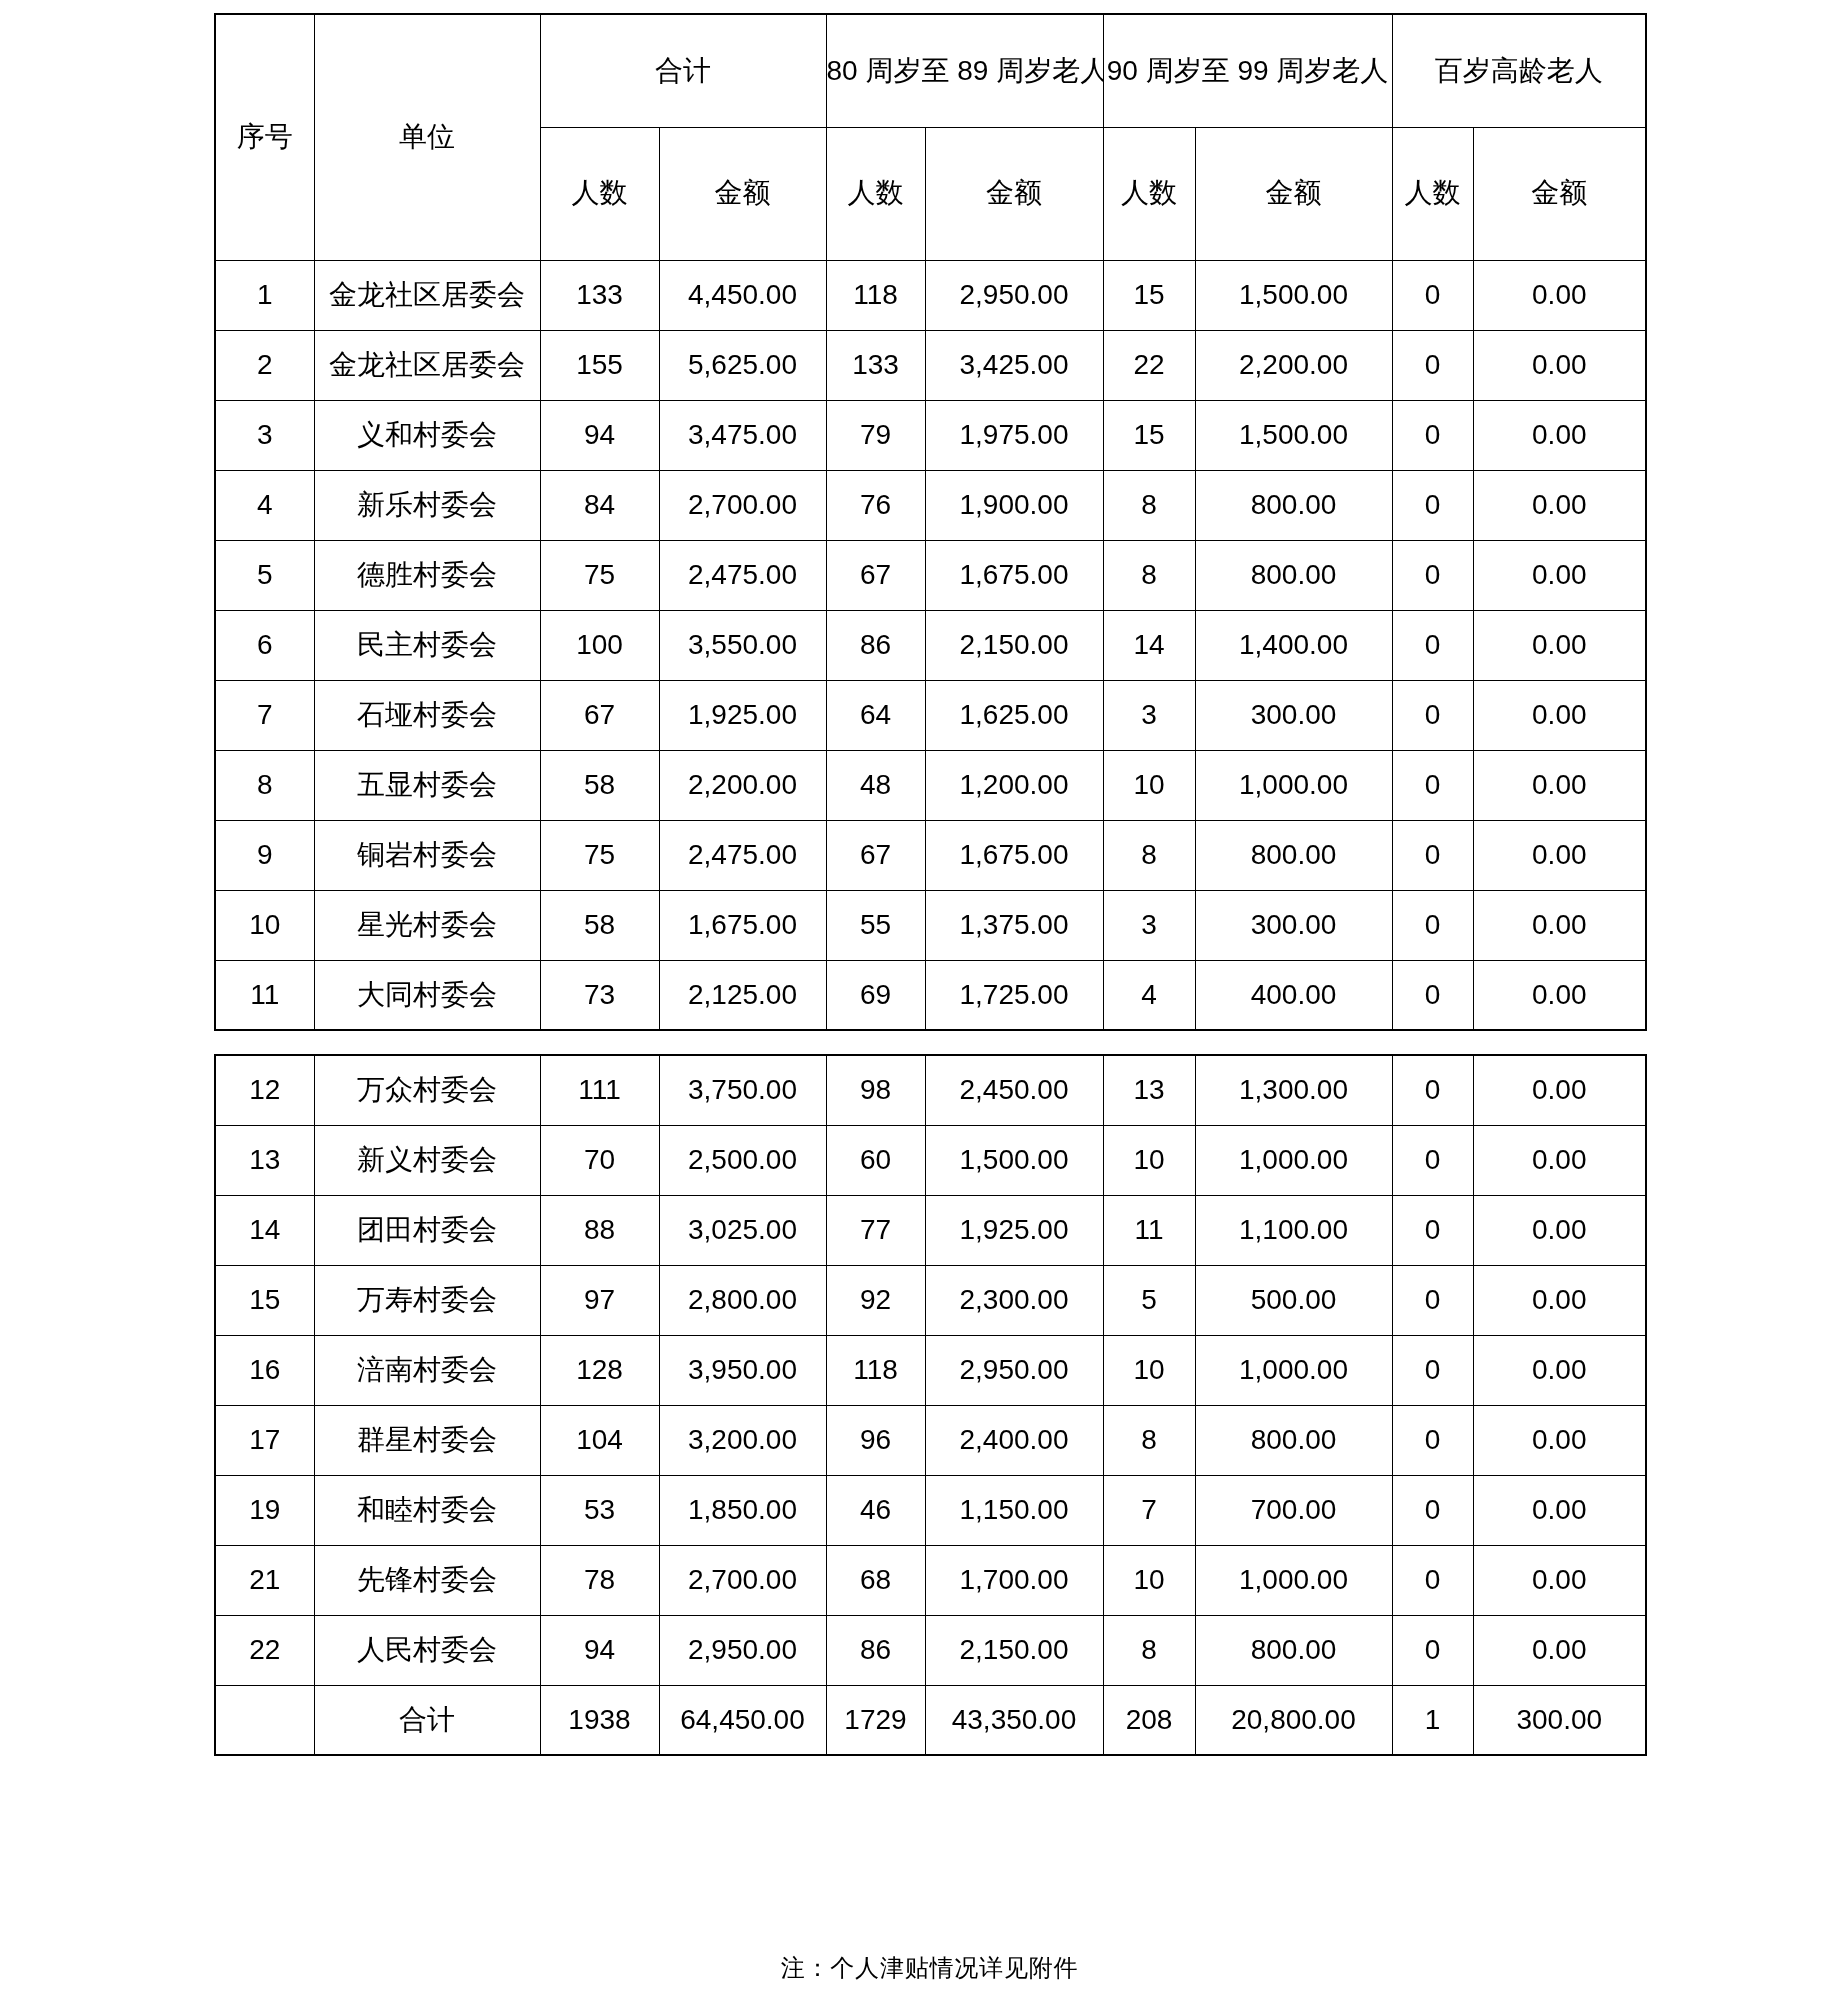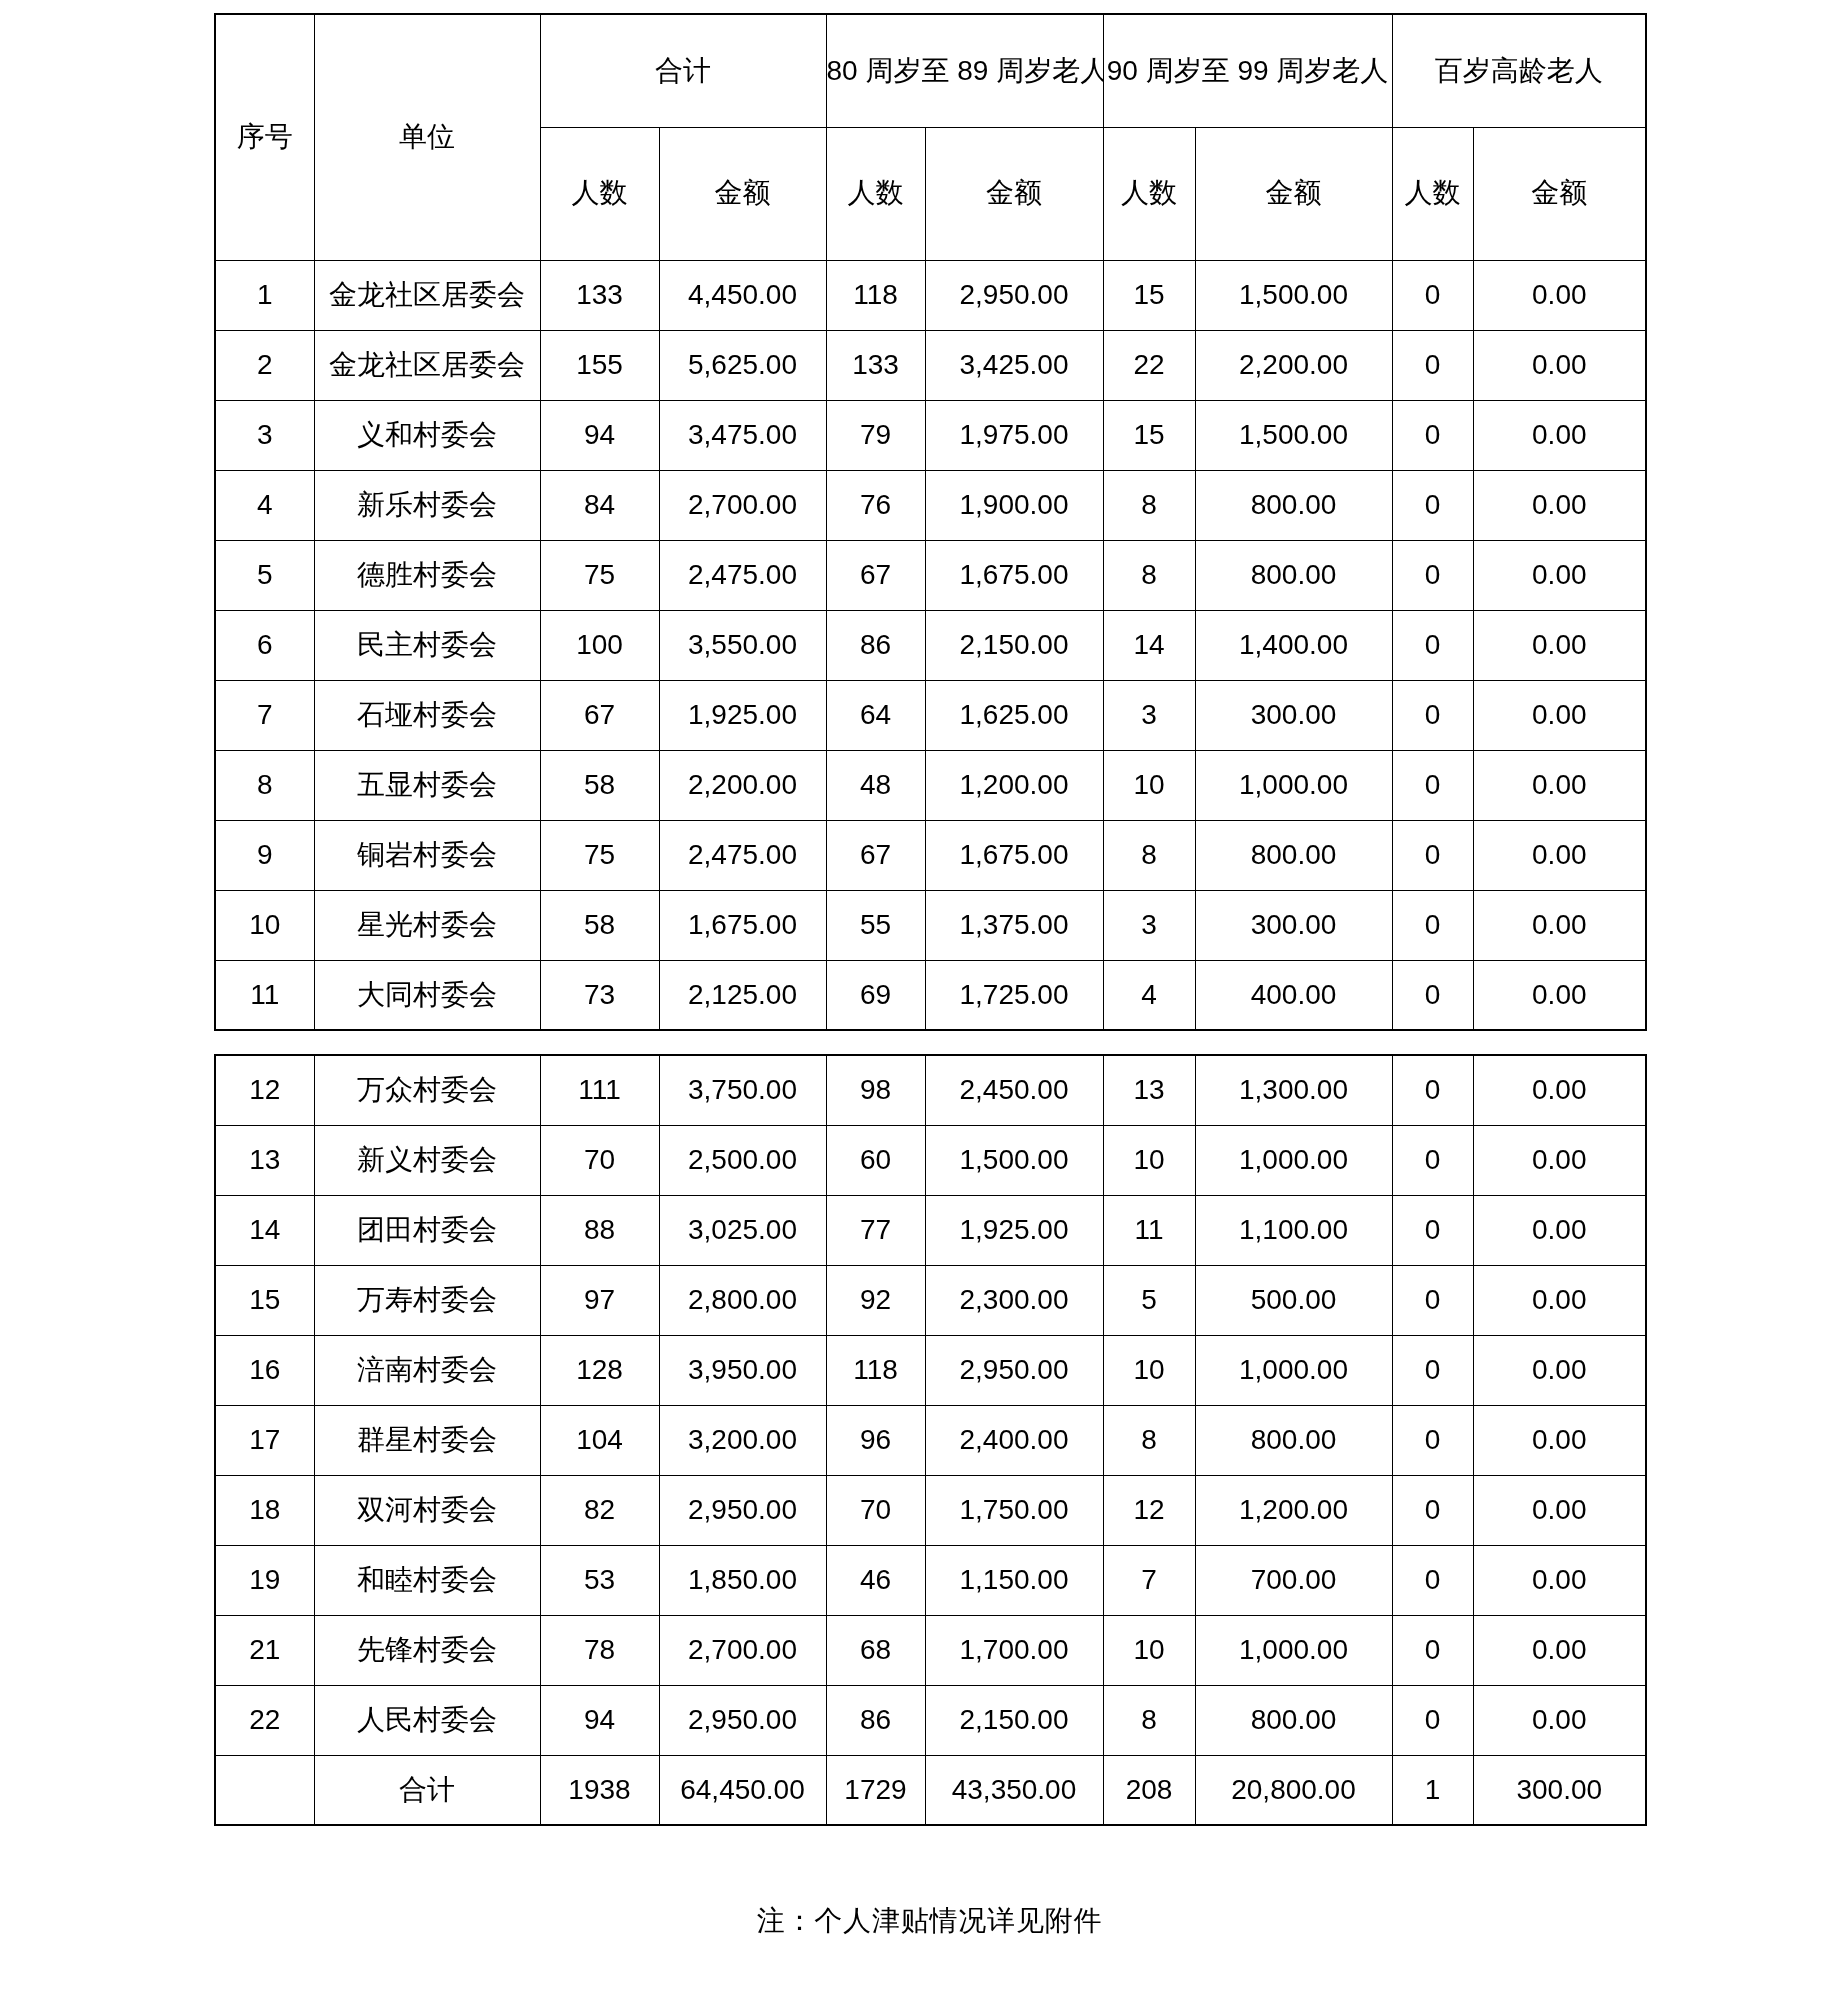--- a/index.html
+++ b/index.html
@@ -37,24 +37,24 @@
     line-height: 1.15;
     overflow: hidden;
     white-space: nowrap;
   }
   tr.h1 { height: 113px; }
   tr.h2 { height: 133px; }
   .tbl tbody tr { height: 70px; }
   .note {
     position: absolute;
     left: 214px;
-    top: 1902px;
+    top: 1952px;
     width: 1431px;
     text-align: center;
-    font-size: 28px;
+    font-size: 24px;
     letter-spacing: 0.8px;
   }
 </style>
 </head>
 <body>
 
 <div class="page">
 
   <table class="tbl" id="tbl1">
     <colgroup>
@@ -305,32 +305,20 @@
           <td>104</td>
           <td>3,200.00</td>
           <td>96</td>
           <td>2,400.00</td>
           <td>8</td>
           <td>800.00</td>
           <td>0</td>
           <td>0.00</td>
         </tr>
         <tr>
-          <td>18</td>
-          <td>双河村委会</td>
-          <td>82</td>
-          <td>2,950.00</td>
-          <td>70</td>
-          <td>1,750.00</td>
-          <td>12</td>
-          <td>1,200.00</td>
-          <td>0</td>
-          <td>0.00</td>
-        </tr>
-        <tr>
           <td>19</td>
           <td>和睦村委会</td>
           <td>53</td>
           <td>1,850.00</td>
           <td>46</td>
           <td>1,150.00</td>
           <td>7</td>
           <td>700.00</td>
           <td>0</td>
           <td>0.00</td>

